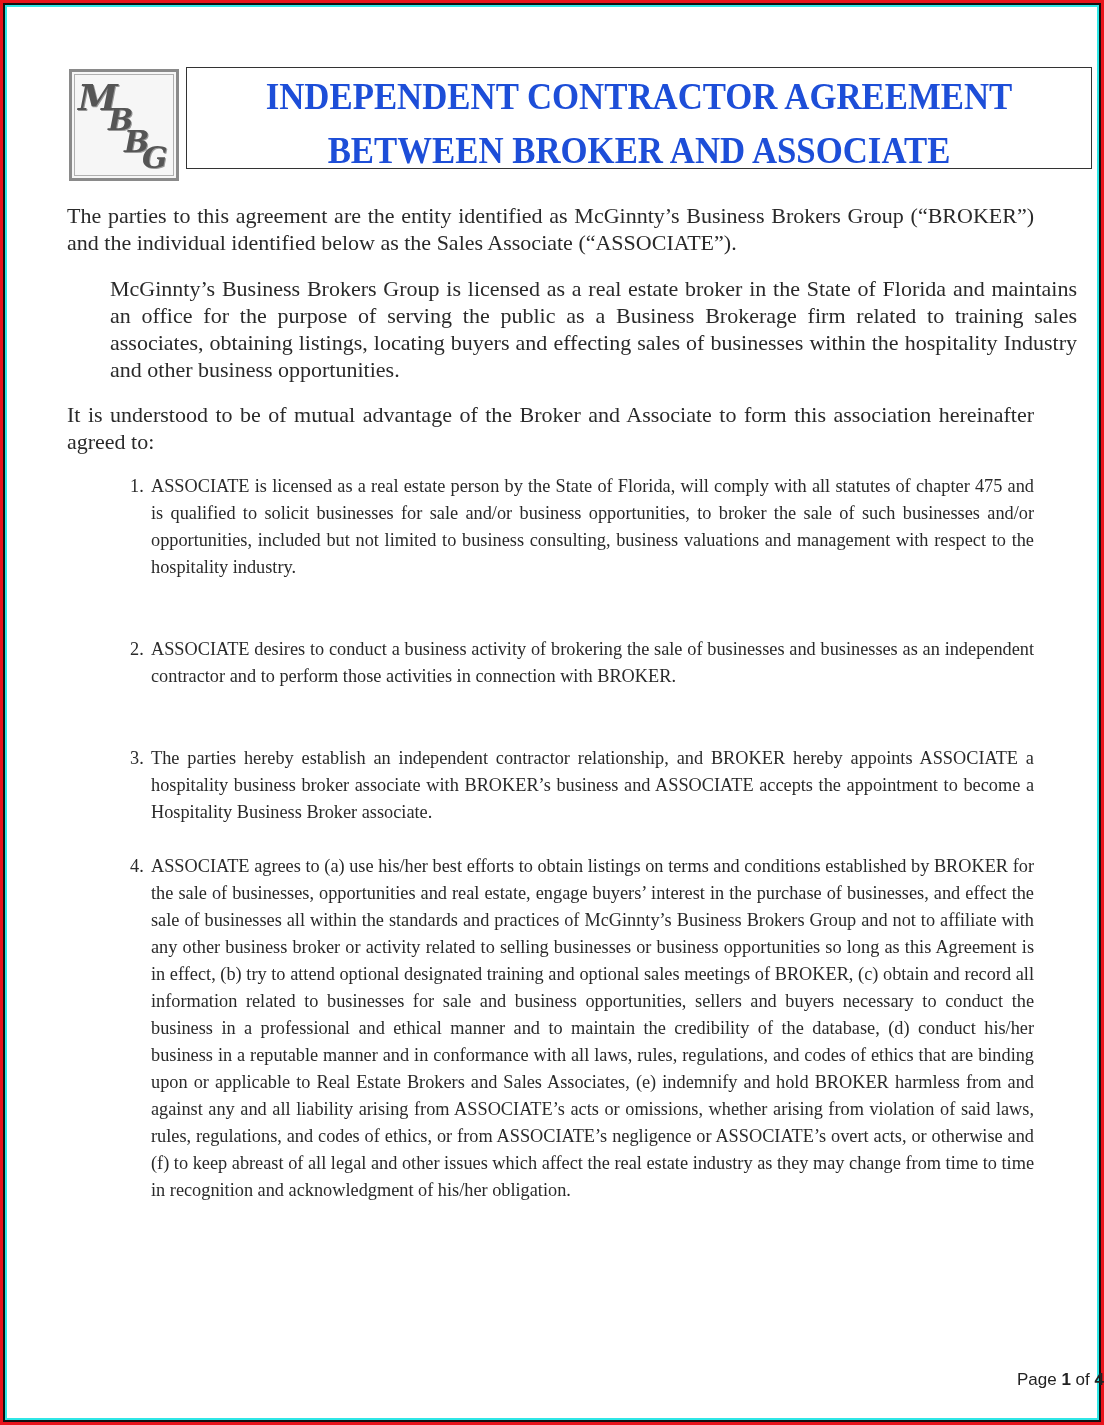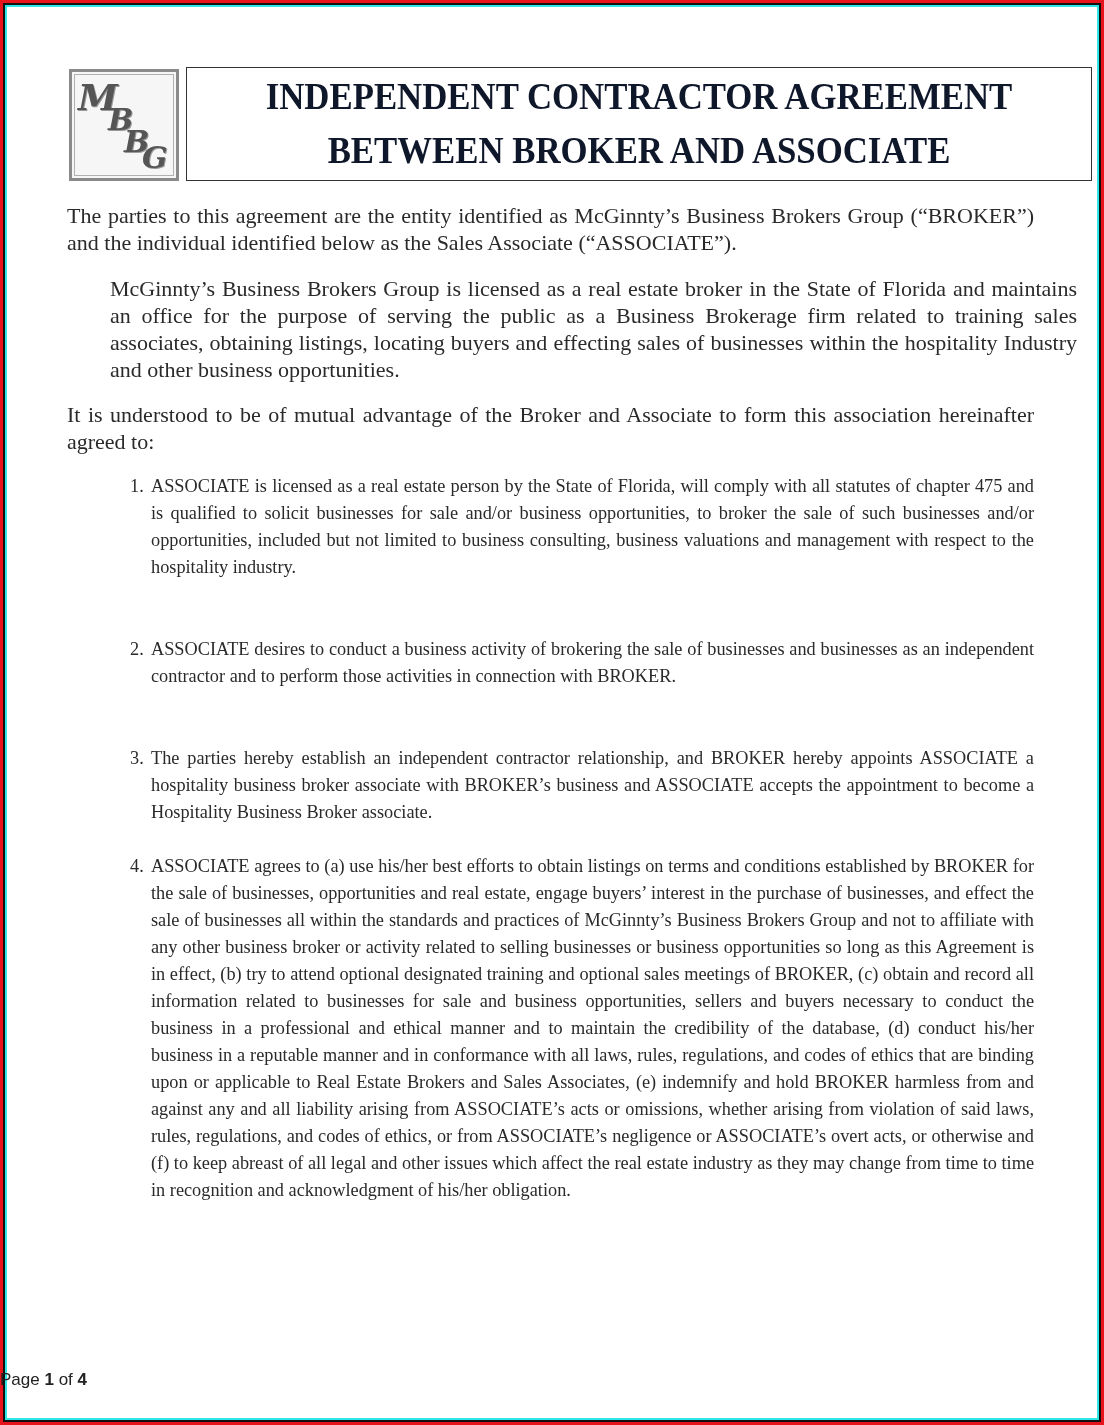--- a/index.html
+++ b/index.html
@@ -22,37 +22,37 @@
     .logo span {
       position: absolute; font-family: "DejaVu Serif", serif; font-weight: bold; color: #555;
       font-style: italic; text-shadow: 1px 1px 0 #999;
     }
     .logo .l1 { left: 6px; top: 4px; font-size: 36px; }
     .logo .l2 { left: 36px; top: 30px; font-size: 30px; }
     .logo .l3 { left: 52px; top: 52px; font-size: 30px; }
     .logo .l4 { left: 70px; top: 68px; font-size: 30px; }
 
     .title-box {
-      position: absolute; left: 186px; top: 67px; width: 906px; height: 114px;
+      position: absolute; left: 186px; top: 67px; width: 906px; height: 102px;
       border: 1.5px solid #333; box-sizing: border-box;
       text-align: center; font-family: "Liberation Serif", serif; font-weight: bold;
-      color: #0f172a; font-size: 37px; line-height: 54px; padding-top: 2px;
+      color: #1d4ed8; font-size: 37px; line-height: 54px; padding-top: 2px;
     }
     .title-box div { transform: scaleX(0.94); }
 
     .para {
       position: absolute; left: 67px; width: 967px;
       font-size: 22px; line-height: 27px; text-align: justify; text-align-last: left;
       margin: 0;
     }
     .item { position: absolute; left: 130px; width: 904px; font-size: 18.3px; line-height: 27px; }
     .item .num { position: absolute; left: 0; top: 0; width: 30px; }
     .item .txt { margin-left: 21px; text-align: justify; text-align-last: left; }
     .footer {
-      position: absolute; left: 0; width: 1104px; top: 1370px; text-align: left;
+      position: absolute; left: 0; width: 1104px; top: 1370px; text-align: right;
       font-family: "Liberation Sans", "DejaVu Sans", sans-serif; font-size: 17px; color: #222;
     }
     .footer b { font-weight: bold; }
   </style>
 </head>
 <body>
 
 <div class="frame-red"></div>
 <div class="frame-black"></div>
 <div class="frame-cyan"></div>

